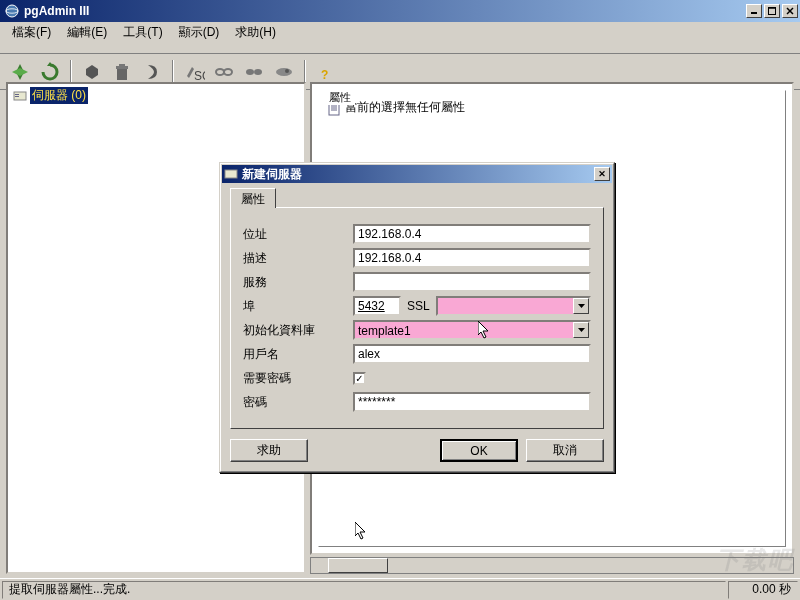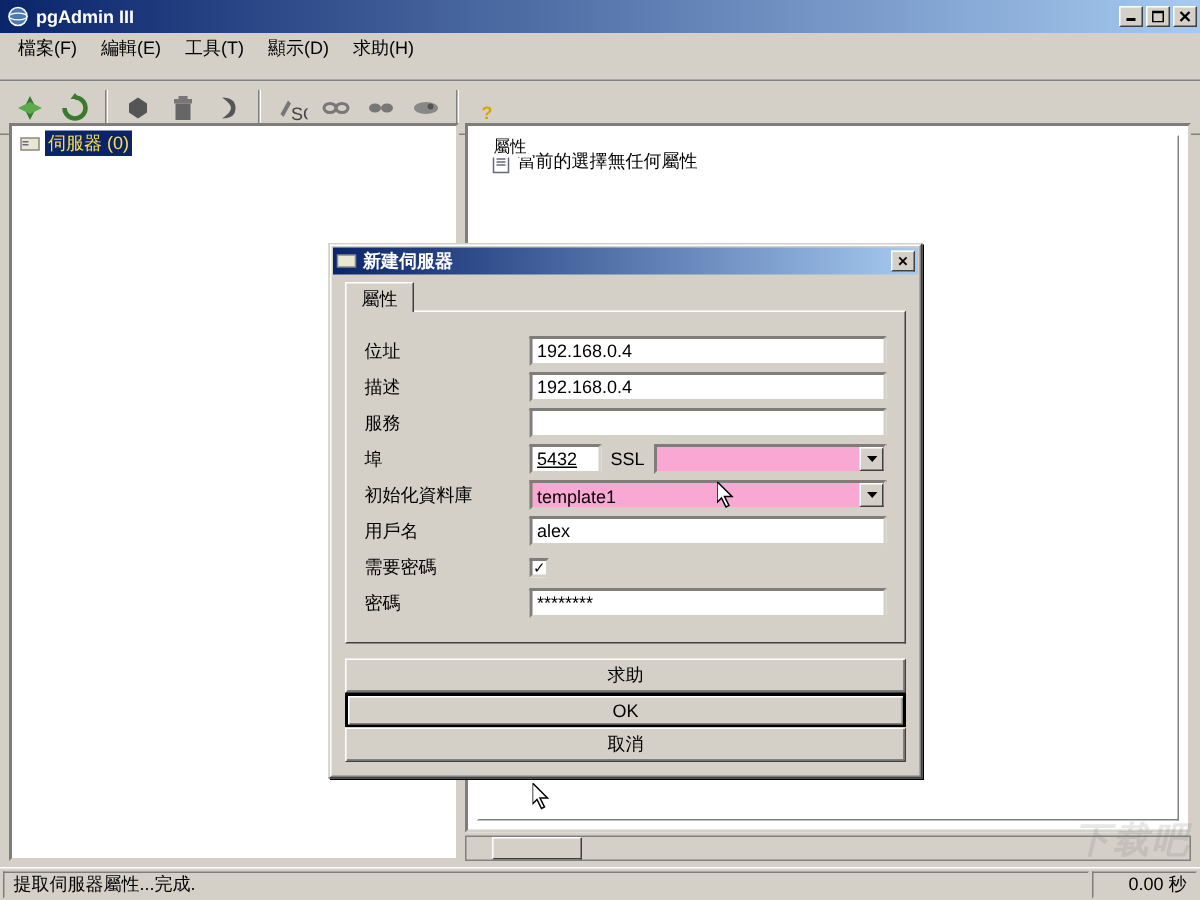--- a/index.html
+++ b/index.html
@@ -54,21 +54,21 @@
 .form-row { display: flex; align-items: center; height: 24px; }
 .form-row .lbl { width: 110px; }
 .form-row .ctrl { flex: 1; }
 .text-input { width: 100%; height: 20px; border: 2px inset #d4d0c8; background: #fff; padding: 0 3px; font-size: 12px; }
 .text-input.port { width: 48px; text-decoration: underline; }
 .combo { width: 100%; height: 20px; border: 2px inset #d4d0c8; background: #f9a8d4; display: flex; align-items: flex-end; position: relative; }
 .combo .combo-text { flex: 1; padding: 0 3px; }
 .combo .combo-arrow { width: 16px; height: 16px; background: #d4d0c8; border: 1px solid #fff; border-right-color: #404040; border-bottom-color: #404040; display: flex; align-items: center; justify-content: center; }
 .checkbox { width: 13px; height: 13px; border: 2px inset #d4d0c8; background: #fff; display: inline-flex; align-items: center; justify-content: center; font-size: 10px; }
 
-.dlg-buttons { display: flex; justify-content: flex-end; gap: 0; margin-top: 10px; flex-direction: column; }
+.dlg-buttons { display: flex; justify-content: flex-end; gap: 0; margin-top: 10px; }
 .dlg-buttons .spacer { flex: 1; }
 .btn { height: 23px; min-width: 78px; background: #d4d0c8; border: 1px solid #404040; border-top-color: #fff; border-left-color: #fff; box-shadow: inset -1px -1px 0 #808080, inset 1px 1px 0 #d4d0c8; cursor: default; padding: 0 10px; }
 .btn.default { border: 2px solid #000; box-shadow: inset 1px 1px 0 #fff, inset -1px -1px 0 #808080; }
 
 .svg-icon { display: block; }
 
 .watermark { position: absolute; right: 6px; bottom: 24px; font-size: 24px; color: rgba(120,120,120,0.18); font-style: italic; font-weight: bold; letter-spacing: 2px; pointer-events: none; }
 .cursor-arrow { position: absolute; width: 12px; height: 18px; pointer-events: none; }
 </style>
 </head>

